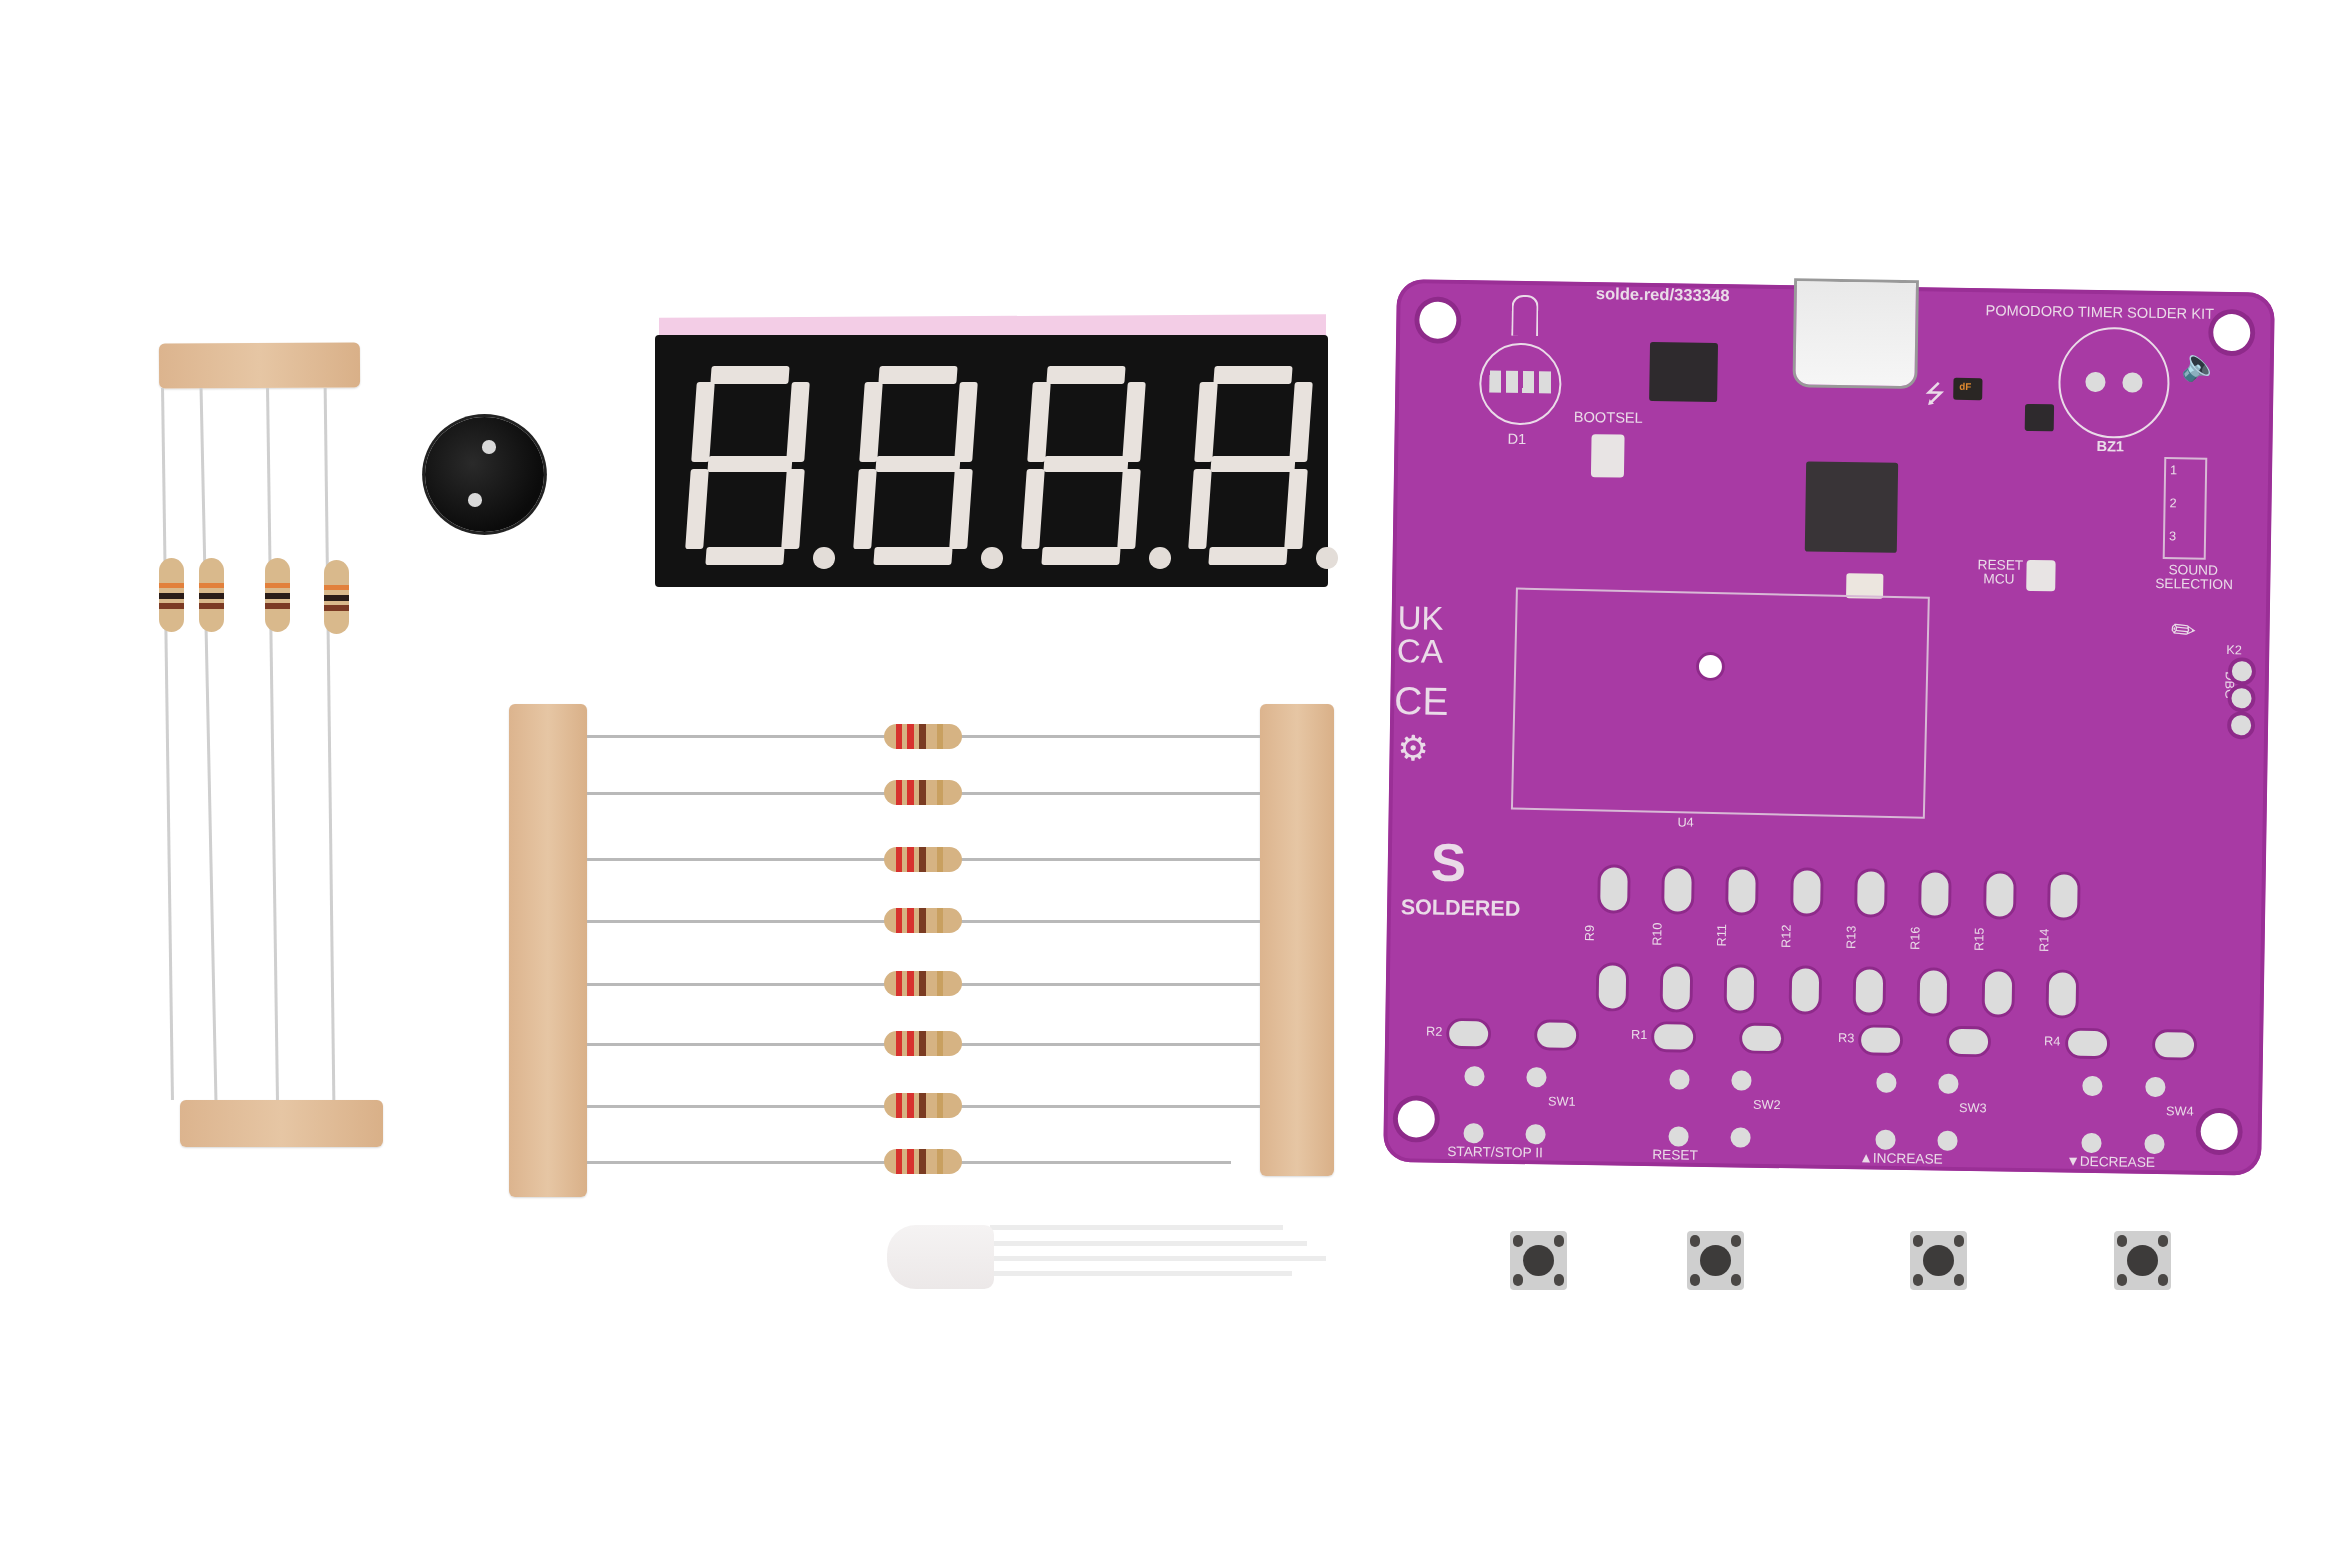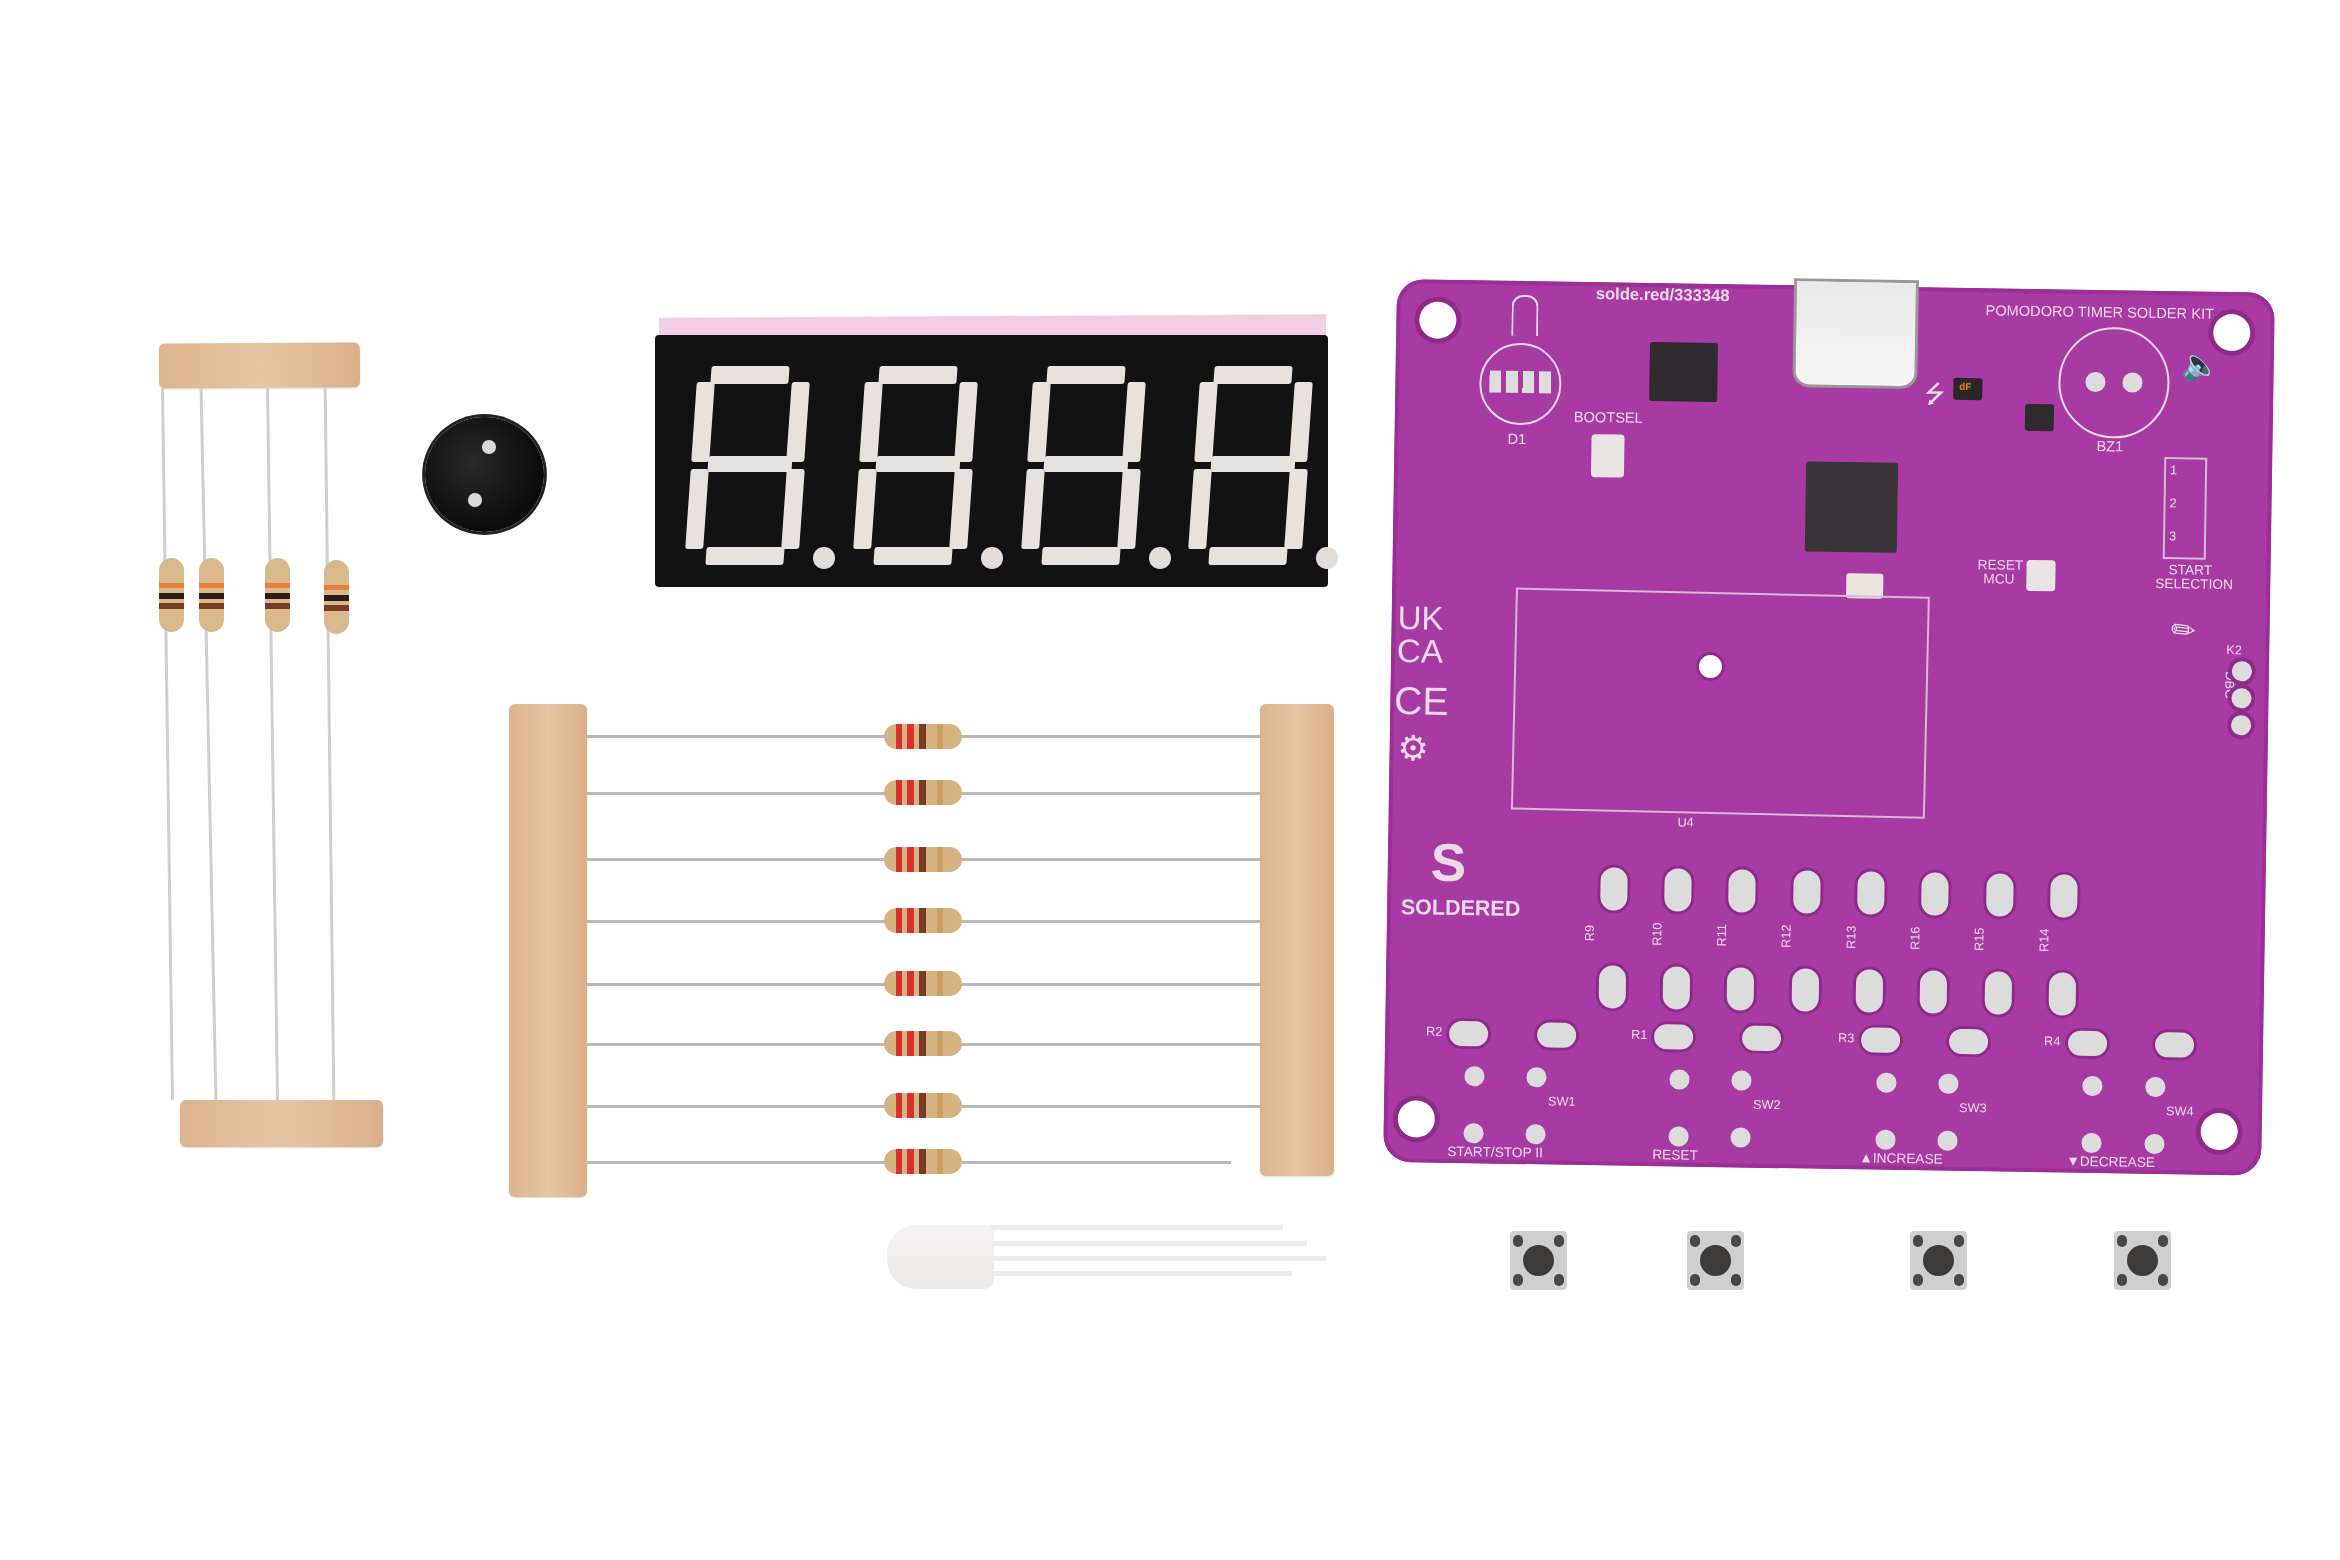--- a/index.html
+++ b/index.html
@@ -180,27 +180,27 @@
   <div class="chip" style="left:630px;top:115px;width:29px;height:27px;"></div>
 
   <div class="chip" style="left:412px;top:176px;width:92px;height:90px;background:#393437;"></div>
   <div class="abs" style="left:454px;top:287px;width:37px;height:25px;background:#ece6df;border-radius:2.9px;"></div>
 
   <div class="abs" style="left:663px;top:37px;width:107px;height:107px;border:2px solid #eadbe8;border-radius:50%;">
     <div class="pad-r" style="left:25px;top:43px;"></div>
     <div class="pad-r" style="left:62px;top:43px;"></div>
   </div>
   <div class="silk" style="left:786px;top:55px;font-size:31px;font-weight:normal;">🔈</div>
-  <div class="silk" style="left:702px;top:148px;font-size:14.6px;font-weight:normal;">BZ1</div>
+  <div class="silk" style="left:702px;top:148px;font-size:14.6px;font-weight:bold;">BZ1</div>
 
   <div class="outline" style="left:770px;top:166px;width:39px;height:98px;"></div>
   <div class="silk" style="left:776px;top:172px;font-size:12.7px;font-weight:normal;">1</div>
   <div class="silk" style="left:776px;top:205px;font-size:12.7px;font-weight:normal;">2</div>
   <div class="silk" style="left:776px;top:238px;font-size:12.7px;font-weight:normal;">3</div>
-  <div class="silk" style="left:776px;top:271px;font-size:13.7px;font-weight:normal;">START</div>
+  <div class="silk" style="left:776px;top:271px;font-size:13.7px;font-weight:normal;">SOUND</div>
   <div class="silk" style="left:763px;top:285px;font-size:13.7px;font-weight:normal;">SELECTION</div>
 
   <div class="silk" style="left:585px;top:269px;font-size:13.7px;font-weight:normal;">RESET</div>
   <div class="silk" style="left:591px;top:283px;font-size:13.7px;font-weight:normal;">MCU</div>
   <div class="abs" style="left:634px;top:271px;width:29px;height:31px;background:#e8e4e4;border-radius:3.9px;"></div>
 
   <div class="outline" style="left:123px;top:308px;width:410px;height:218px;transform:rotate(0.4deg);"></div>
   <div class="hole" style="left:308px;top:371px;width:23.4px;height:23.4px;box-shadow:0 0 0 2.9px #8e2a8a;"></div>
   <div class="silk" style="left:289px;top:532px;font-size:12.7px;font-weight:normal;">U4</div>
 

